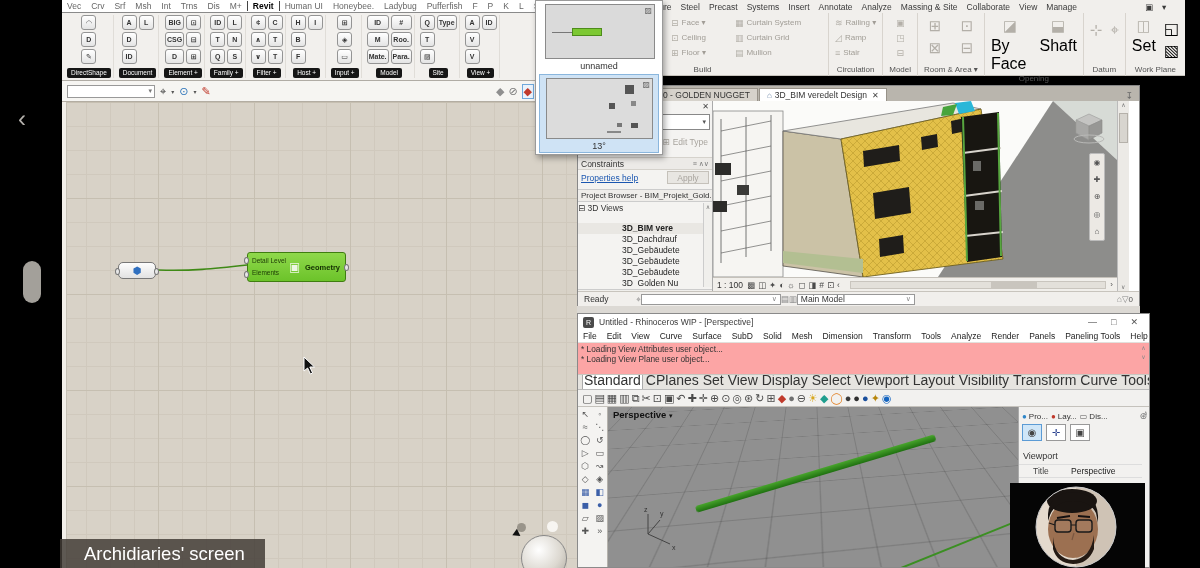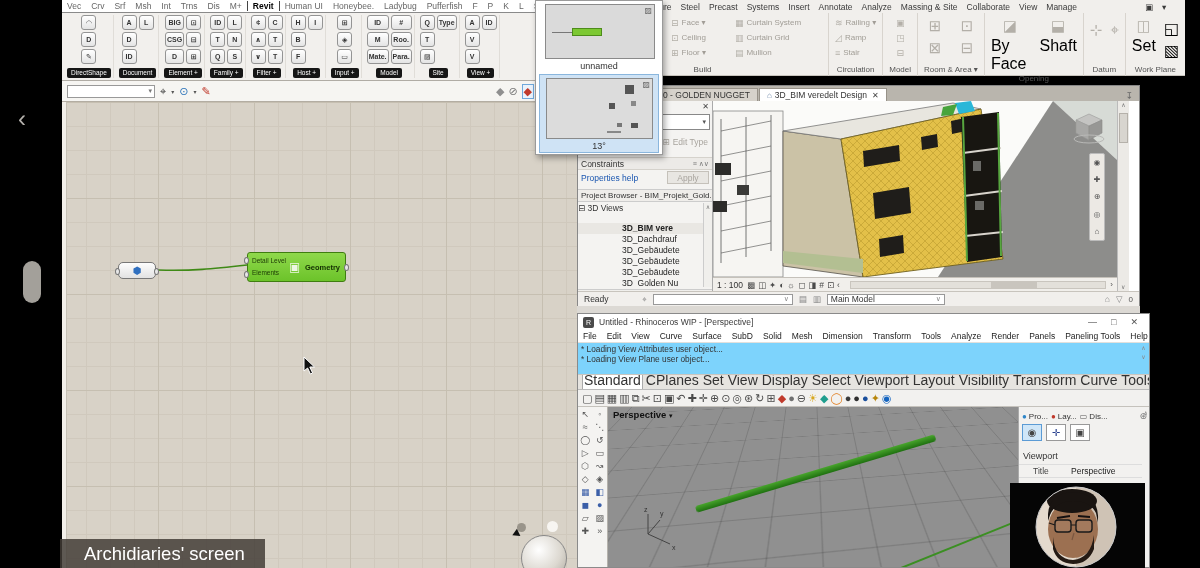--- a/index.html
+++ b/index.html
@@ -73,56 +73,56 @@
   .vtab{background:#d6d2cb;border:1px solid #979289;border-bottom:none;font-size:8.5px;color:#333;padding:1px 7px;display:flex;align-items:center;gap:3px;white-space:nowrap;}
   .vtab.active{background:#fff;}
   .vtico{font-size:8px;color:#6b87a8;}
   .vtclose{font-size:8px;color:#444;margin-left:2px;}
   .vpin{margin-left:auto;font-size:9px;color:#666;padding-right:4px;}
   .rv-props{position:absolute;left:0;top:15px;width:135px;height:190px;background:#f4f3f1;border-right:1px solid #aaa;}
   .psel{position:absolute;left:2px;top:13px;width:130px;height:16px;background:#fff;border:1px solid #888;display:flex;align-items:center;justify-content:flex-end;padding-right:3px;font-size:7px;color:#555;}
   .petype{position:absolute;right:4px;top:36px;font-size:8.5px;color:#a8a49e;display:flex;gap:3px;align-items:center;}
   .pconstr{position:absolute;left:0;top:56px;width:134px;height:13px;background:#eceae7;border-top:1px solid #d5d2cc;border-bottom:1px solid #d5d2cc;display:flex;align-items:center;padding:0 3px;font-size:8.5px;color:#333;}
   .pconstr .pcr{margin-left:auto;font-size:7px;color:#777;}
-  .phelp{position:absolute;left:3px;top:72px;font-size:8.5px;color:#1a56b0;}
+  .phelp{position:absolute;left:3px;top:72px;font-size:8.5px;color:#1a56b0;text-decoration:underline;}
   .papply{position:absolute;right:3px;top:70px;width:42px;height:13px;background:#e8e6e2;border:1px solid #c5c1ba;color:#a8a49e;font-size:8.5px;display:flex;align-items:center;justify-content:center;}
   .pbhdr{position:absolute;left:0;top:88px;width:134px;height:13px;background:#efedea;border-top:1px solid #ccc;border-bottom:1px solid #ccc;display:flex;align-items:center;font-size:8px;color:#333;padding:0 3px;white-space:nowrap;overflow:hidden;}
   .ptree{position:absolute;left:0;top:102px;width:126px;height:84px;overflow:hidden;}
   .proot{font-size:8.5px;color:#333;height:20px;white-space:nowrap;}
   .pitem{font-size:8.5px;color:#222;padding-left:44px;height:11px;white-space:nowrap;overflow:hidden;}
   .pitem:first-of-type{font-weight:bold;background:#e9e7e3;}
   .pvsb{position:absolute;right:0px;top:102px;width:9px;height:84px;background:#f0efec;border-left:1px solid #ccc;font-size:6px;color:#777;text-align:center;}
   .phsb{position:absolute;left:0;top:188px;width:134px;height:9px;background:#f0efec;border-top:1px solid #ccc;font-size:7px;color:#666;display:flex;align-items:center;justify-content:space-between;padding:0 2px;}
   .phsb .thumbbar{width:58px;height:5px;background:#d5d2cb;border:1px solid #b5b1aa;}
   .rv-view{position:absolute;left:135px;top:15px;width:416px;height:190px;background:#fff;overflow:hidden;}
   .navcube{position:absolute;right:22px;top:10px;}
   .navbar{position:absolute;right:24px;top:52px;width:16px;height:88px;background:#ece9e4;border:1px solid #bbb;border-radius:2px;display:flex;flex-direction:column;align-items:center;justify-content:space-around;}
   .navbar span{font-size:8px;color:#555;}
   .vsb{position:absolute;right:0;top:0;width:12px;height:190px;background:#eceae6;border-left:1px solid #bbb;font-size:6px;color:#777;text-align:center;}
   .vsb .vt{position:absolute;left:1px;top:12px;width:9px;height:30px;background:#d8d5cf;border:1px solid #b5b1aa;}
   .viewbar{position:absolute;left:0;bottom:0;width:404px;height:14px;background:rgba(240,238,234,.95);border-top:1px solid #c5c1ba;display:flex;align-items:center;gap:4px;padding:0 4px;}
   .viewbar .scale{font-size:8.5px;color:#333;white-space:nowrap;}
   .viewbar .vico{font-size:8.5px;color:#4a4a4a;}
   .viewbar .track{flex:1;height:8px;background:#e3e0da;border:1px solid #c9c5be;position:relative;margin-left:6px;}
   .viewbar .track i{position:absolute;left:55%;top:0;width:46px;height:6px;background:#c9c5be;}
-  .rv-status{position:absolute;left:0;top:205px;width:561px;height:15px;background:#f1efec;border-top:1px solid #c8c4bd;display:flex;align-items:center;gap:6px;padding:0 6px;}
+  .rv-status{position:absolute;left:0;top:205px;width:561px;height:15px;background:#f1efec;border-top:1px solid #c8c4bd;display:flex;align-items:center;padding:0 6px;}
   .rv-status .ready{font-size:8.5px;color:#333;width:52px;}
   .scombo{height:11px;background:#fff;border:1px solid #999;display:flex;align-items:center;font-size:8.5px;color:#333;padding:0 3px;justify-content:space-between;}
   .sic{font-size:8.5px;color:#888;}
   .gapstrip{position:absolute;left:577px;top:306px;width:563px;height:7px;background:#dcd9d4;}
   
   .rh-window{position:absolute;left:577px;top:313px;width:573px;height:255px;background:#f2f1ef;border:1px solid #8a8a8a;}
   .rh-title{position:absolute;left:0;top:0;width:571px;height:16px;background:#fff;display:flex;align-items:center;gap:5px;padding:0 5px;}
   .rh-appico{width:11px;height:11px;background:#4a4a4a;border-radius:2px;color:#fff;font-size:7px;display:flex;align-items:center;justify-content:center;}
   .rh-title .tt{font-size:8.5px;color:#3a3a3a;}
   .rh-ctl{margin-left:auto;display:flex;gap:14px;padding-right:6px;}
   .rh-ctl span{font-size:9px;color:#555;}
   .rh-menu{position:absolute;left:0;top:16px;width:571px;height:13px;background:#fff;border-bottom:1px solid #e2e0dc;display:flex;align-items:center;overflow:hidden;}
   .rh-menu span{font-size:8.5px;color:#222;padding:0 5px;white-space:nowrap;}
-  .rh-cmd{position:absolute;left:0;top:29px;width:571px;height:32px;background:#7dd3fc;border-bottom:1px solid #c9c6c0;padding:1px 24px 0 3px;}
+  .rh-cmd{position:absolute;left:0;top:29px;width:571px;height:32px;background:#fca5a5;border-bottom:1px solid #c9c6c0;padding:1px 24px 0 3px;}
   .rh-cmd div{font-size:8.3px;color:#333;line-height:10px;white-space:nowrap;}
   .rh-cmd div:nth-child(3){color:#111;}
   .rh-cmdsb{position:absolute;right:1px;top:30px;width:9px;height:30px;font-size:6px;color:#888;text-align:center;line-height:9px;}
   .rh-tabbar{position:absolute;left:0;top:61px;width:571px;height:15px;background:#e6e4e0;border-bottom:1px solid #bbb;display:flex;align-items:flex-end;gap:2px;padding:0 4px;overflow:hidden;}
   .rh-tabbar .rtab{font-size:14px;color:#333;padding:1px 1px;white-space:nowrap;}
   .rh-tabbar .rtab:nth-of-type(1){background:#fff;border:1px solid #aaa;border-bottom:none;border-radius:2px 2px 0 0;}
   .rh-icons{position:absolute;left:0;top:76px;width:571px;height:17px;background:#f2f1ef;border-bottom:1px solid #c5c2bc;display:flex;align-items:center;gap:2px;padding:0 4px;overflow:hidden;}
   .rh-icons span{font-size:11px;line-height:17px;color:#4a4a4a;}
   .rh-icons span:nth-of-type(18){color:#c03a2b;}
   .rh-icons span:nth-of-type(19){color:#707070;}

